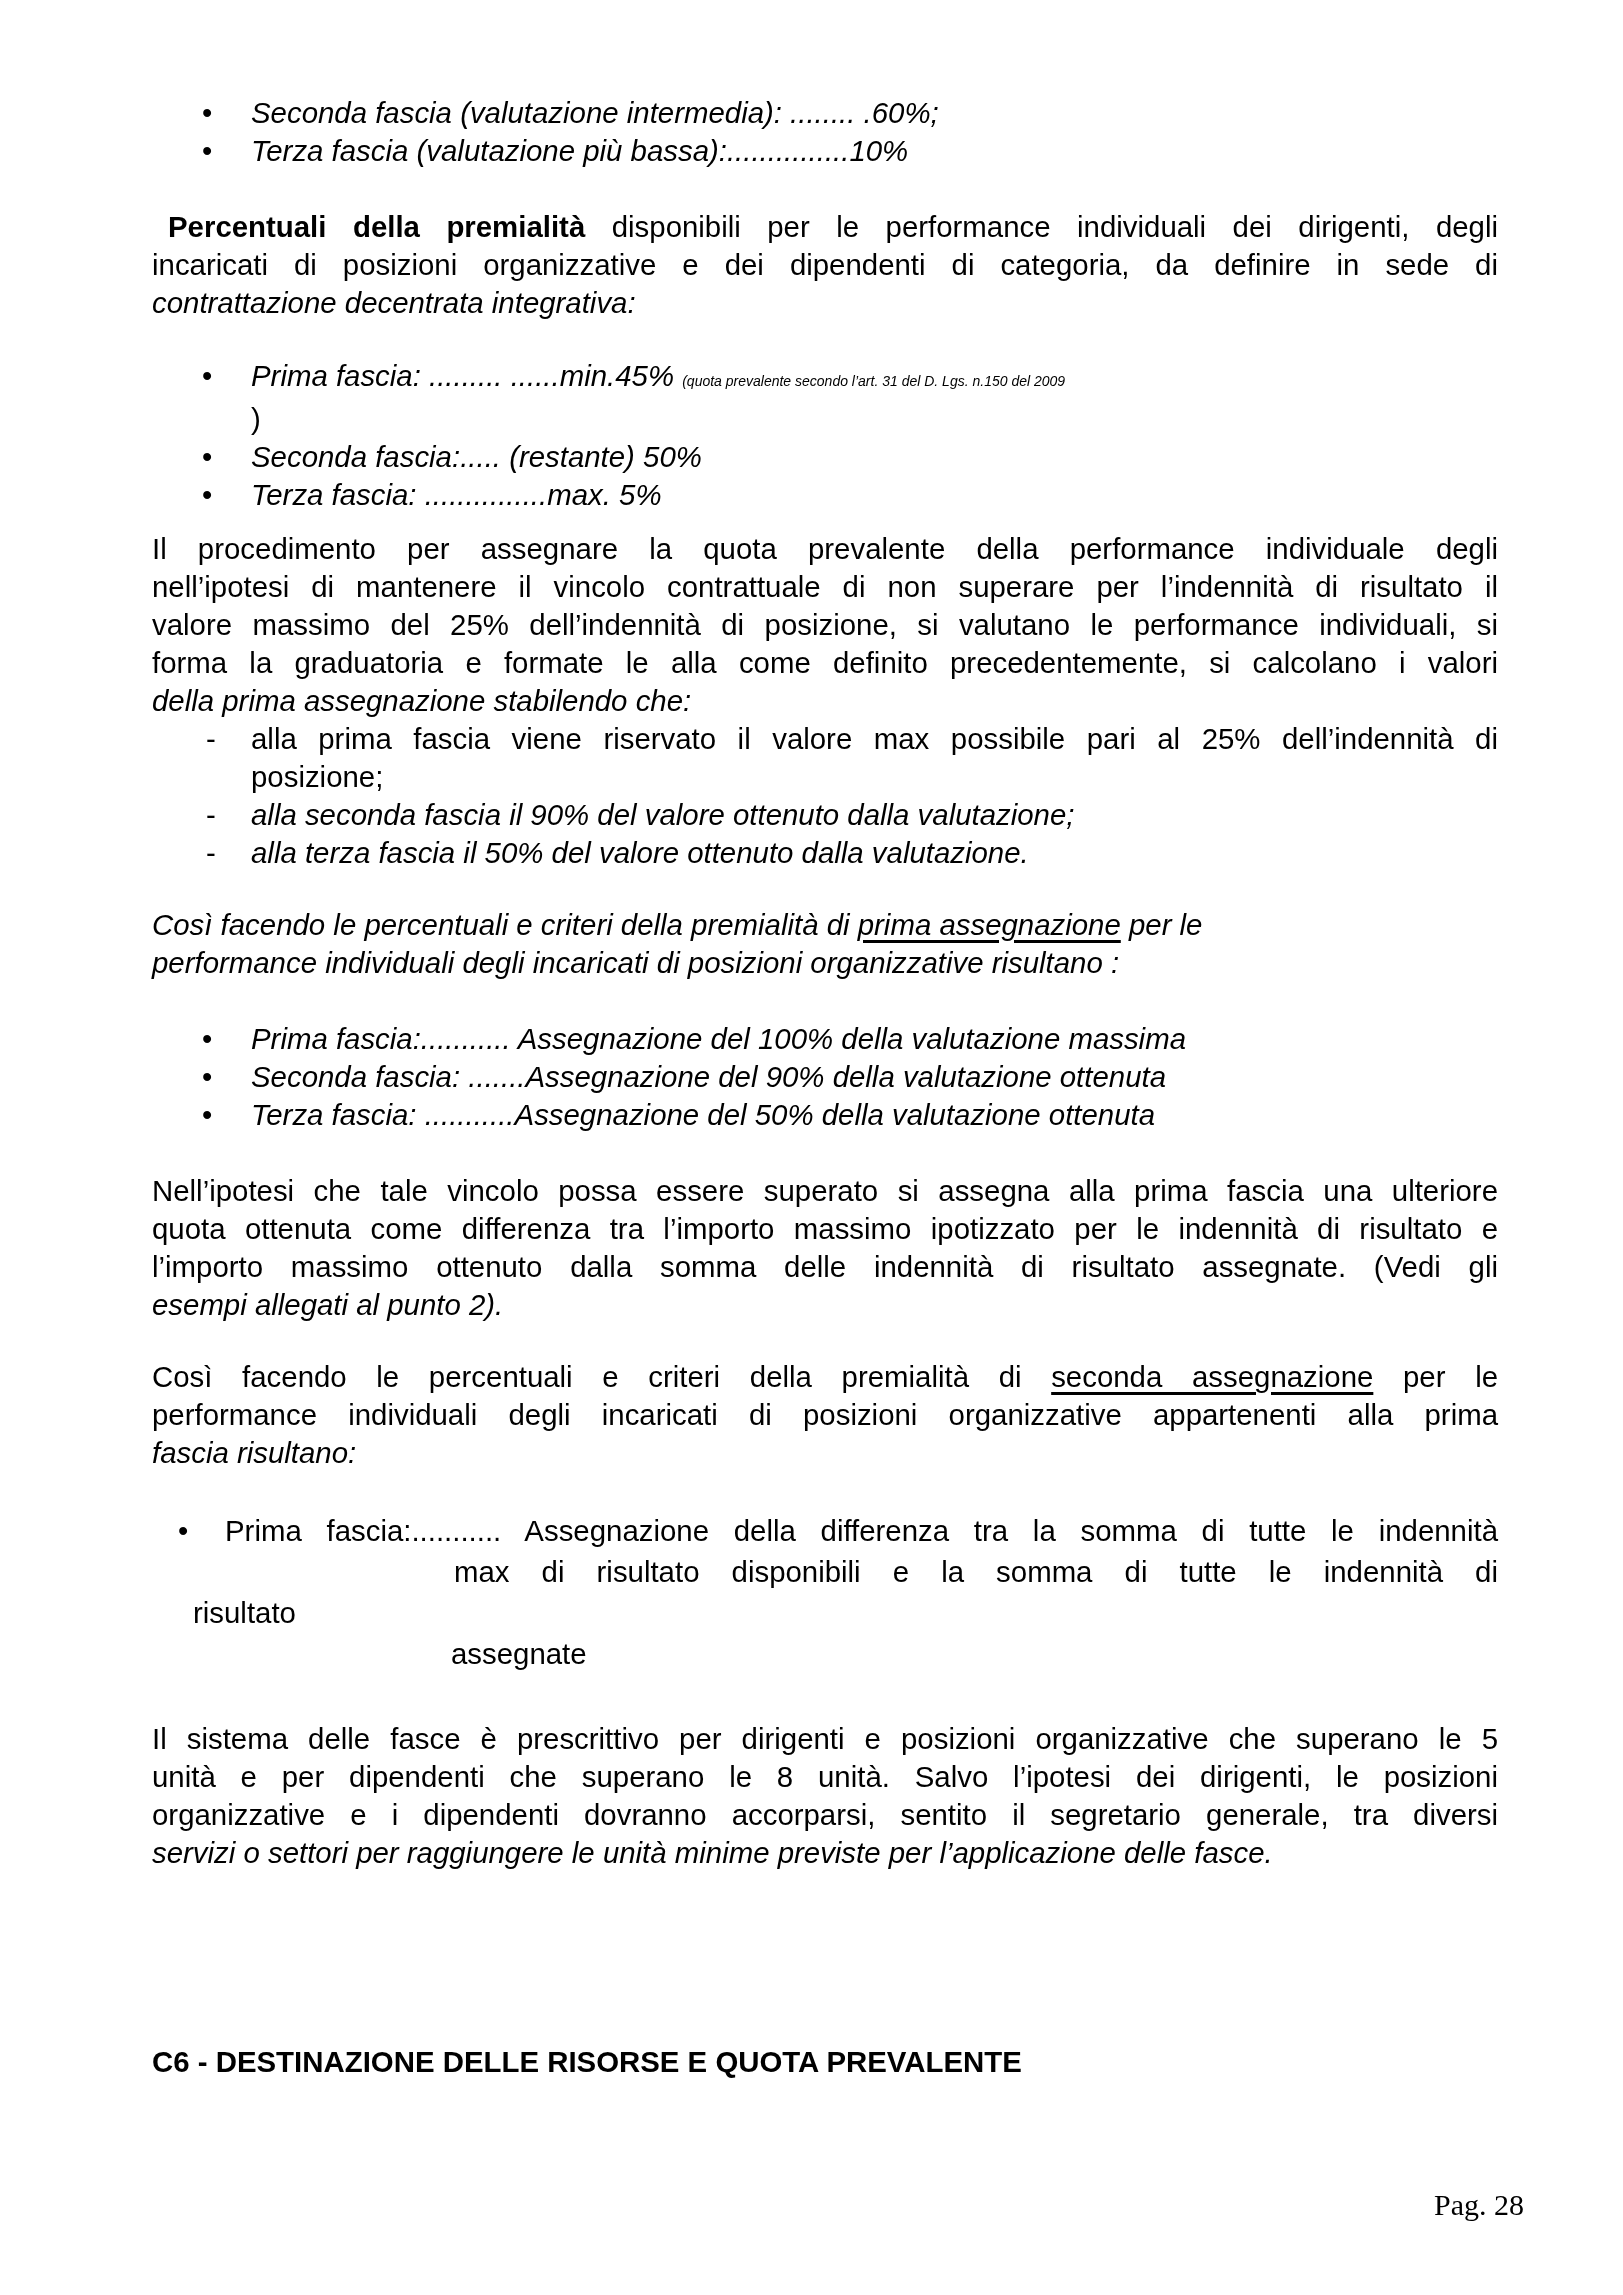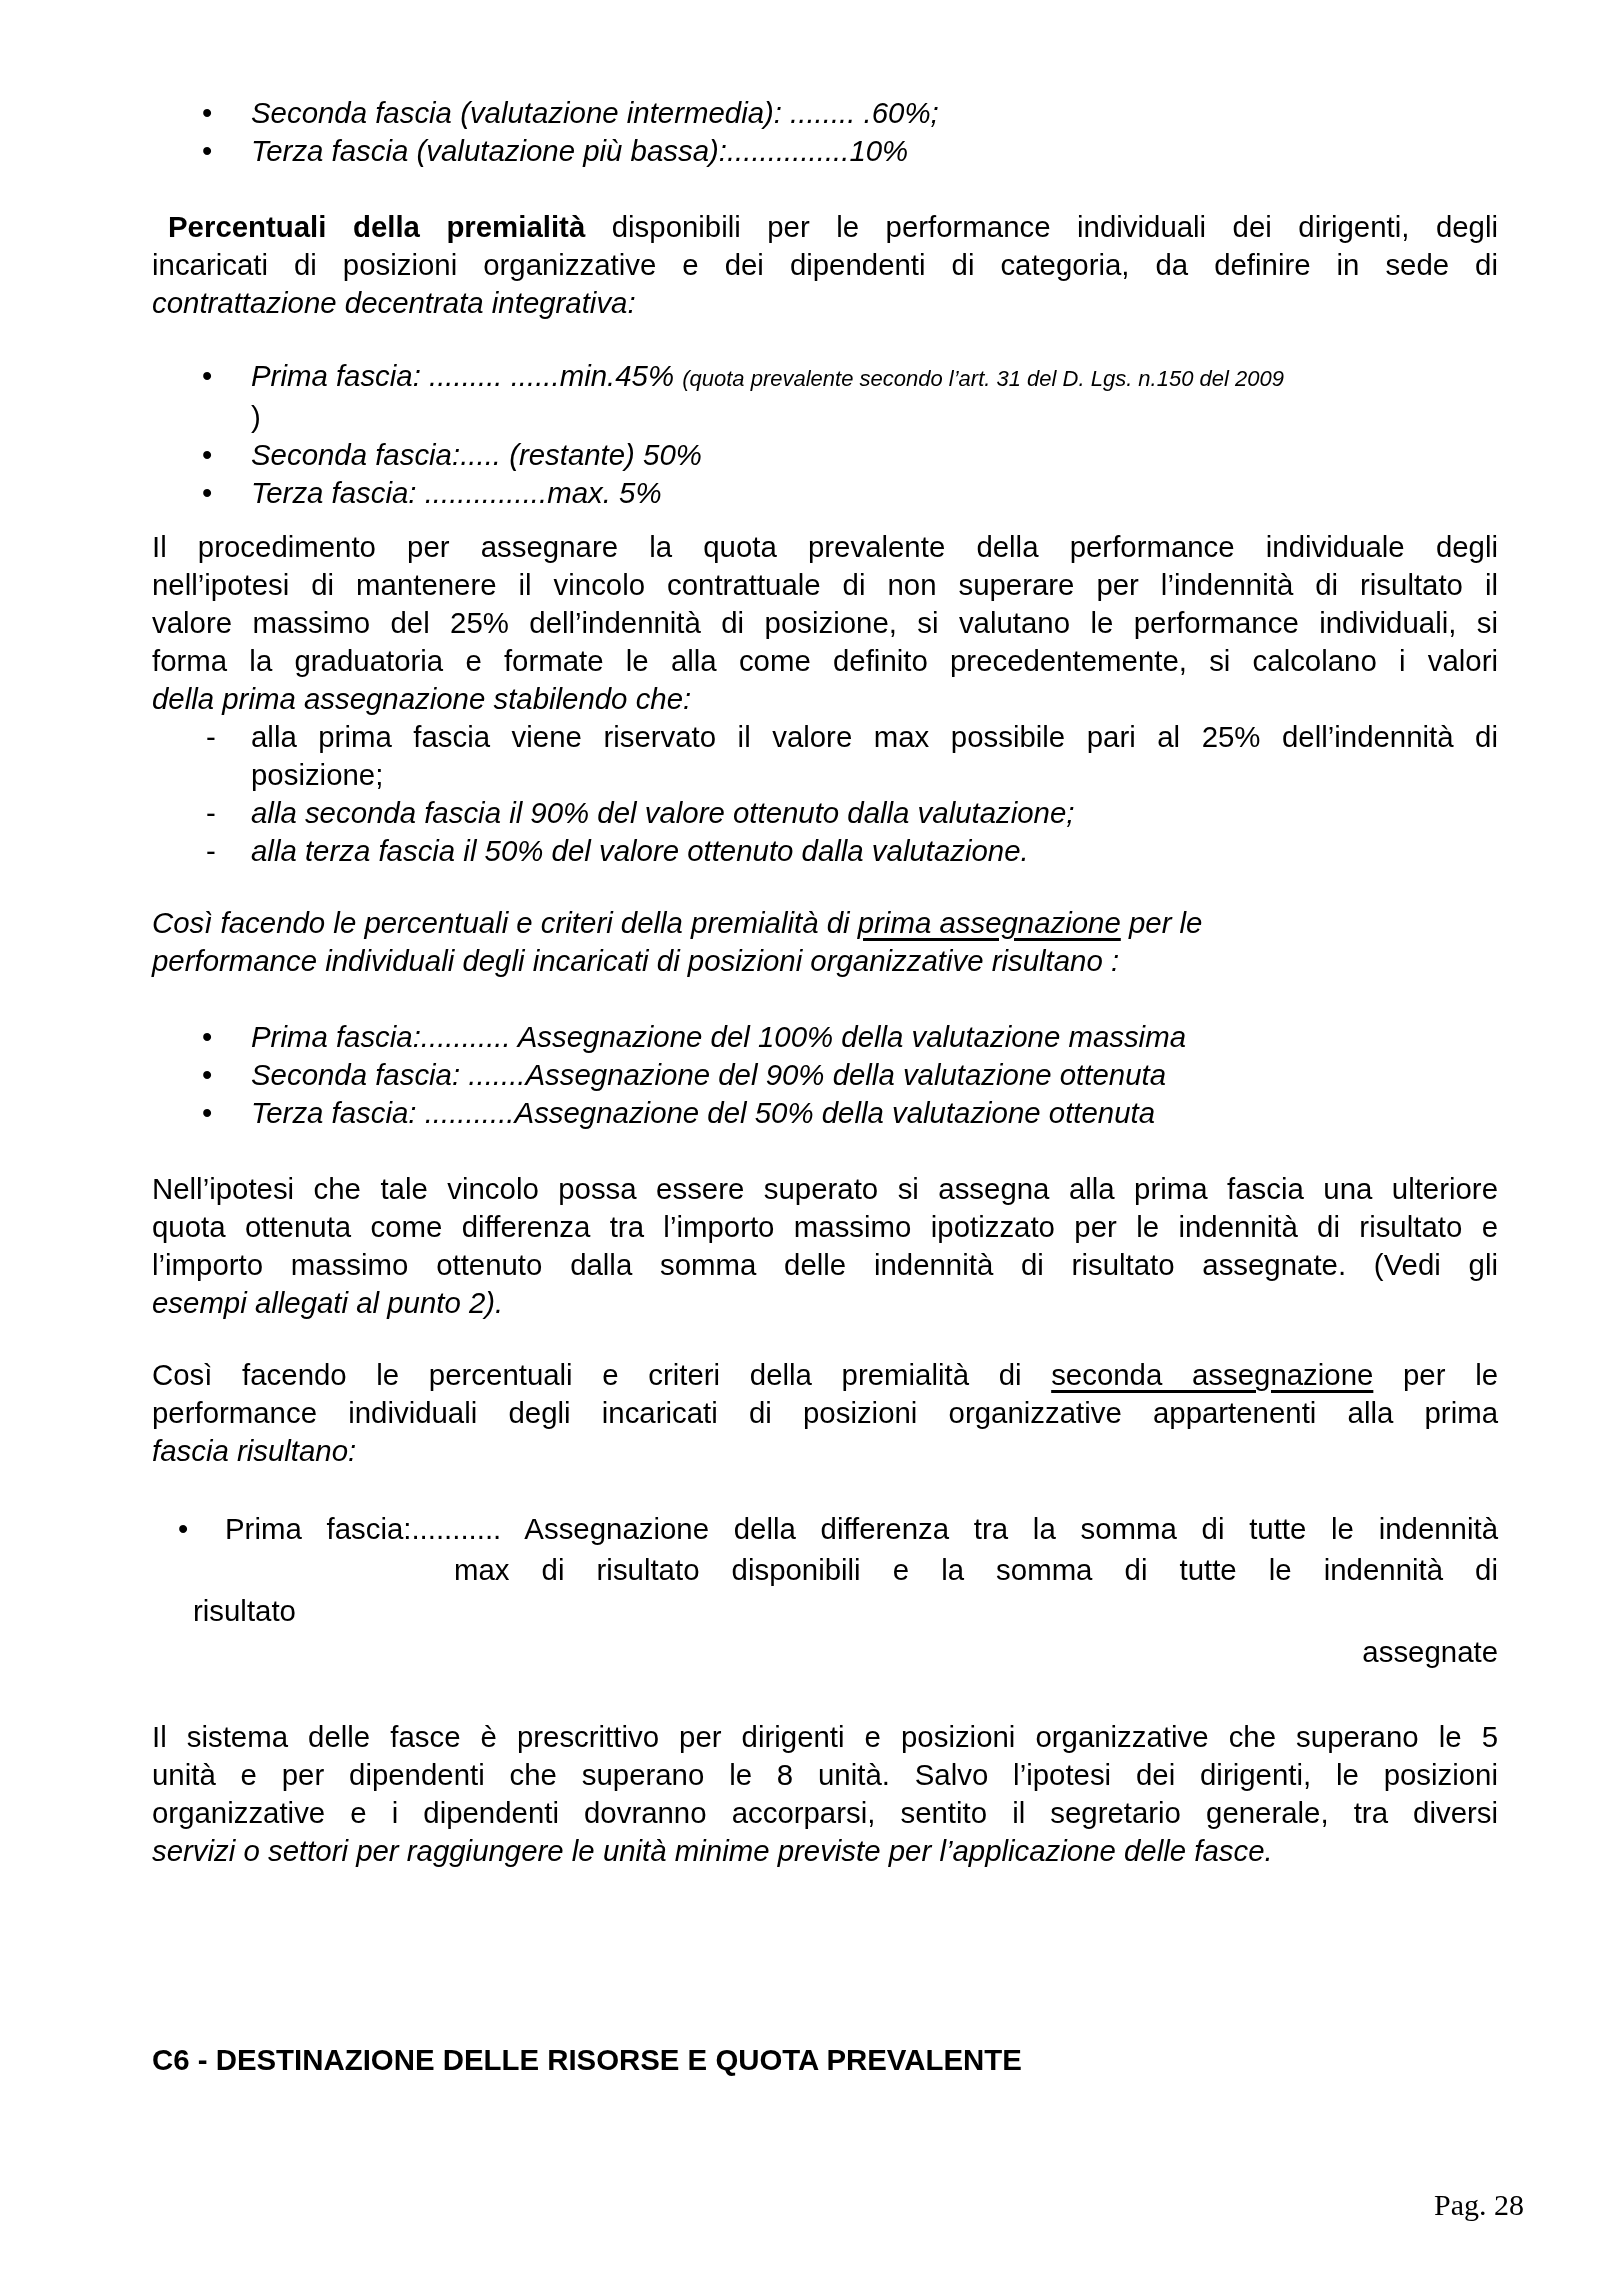--- a/index.html
+++ b/index.html
@@ -49,34 +49,34 @@
   .mt-para2  { margin-top: 16px; }
   .mt-para3  { margin-top: 34px; }
   .mt-listC  { margin-top: 38px; }
   .mt-para4  { margin-top: 38px; }
   .mt-para5  { margin-top: 34px; }
   .mt-listD  { margin-top: 38px; }
   .mt-para6  { margin-top: 46px; }
   .mt-heading{ margin-top: 171px; }
 
   .bold { font-weight: bold; margin-left: 16px; }
-  .sm   { font-size: 22px; }
+  .sm   { font-size: 14px; }
   .ul {
     text-decoration: underline;
     text-decoration-thickness: 2.6px;
     text-underline-offset: 4.6px;
   }
 
   
   .listD { line-height: 41px; }
   .d-l1 { position: relative; padding-left: 73px; }
   .d-l1 .mk-abs { position: absolute; left: 26px; top: 0; }
   .d-l2 { margin-left: 302px; }
   .d-l3 { margin-left: 41px; white-space: nowrap; }
-  .d-l4 { margin-left: 299px; white-space: nowrap; text-align: right; }
+  .d-l4 { margin-left: 299px; white-space: nowrap; }
 
   .heading { font-weight: bold; white-space: nowrap; }
 
   .footer {
     position: absolute;
     top: 2189px;
     right: 99px;
     font-family: "Liberation Serif", serif;
     font-size: 30px;
     line-height: 31px;

